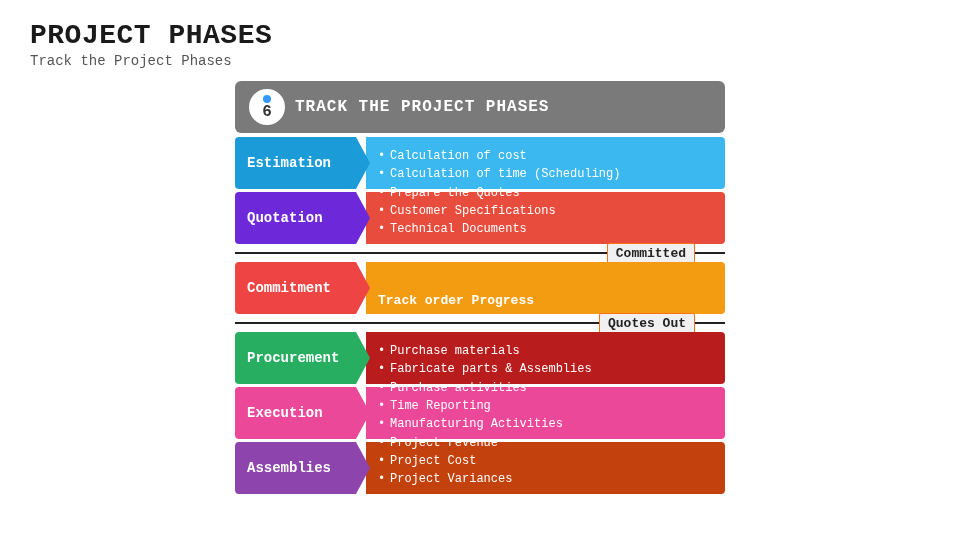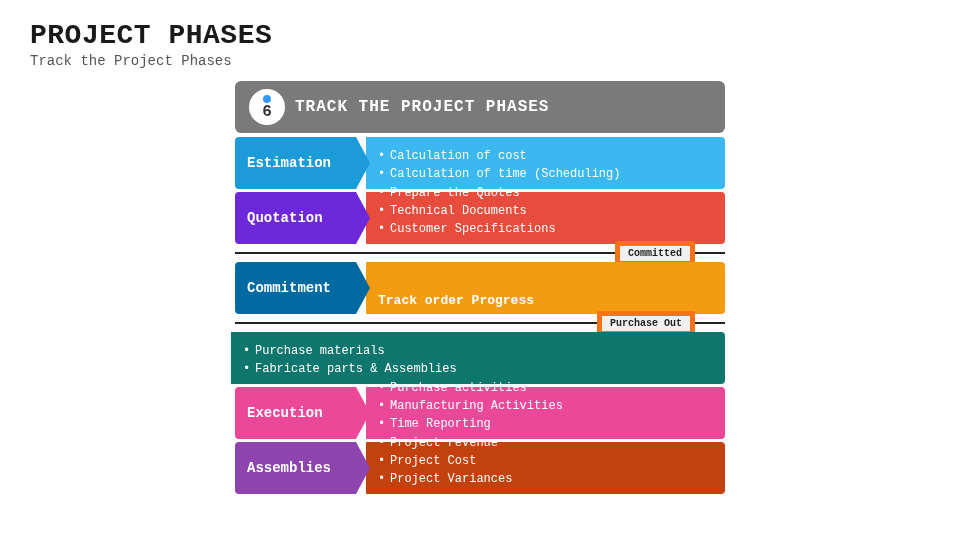--- a/index.html
+++ b/index.html
@@ -136,45 +136,45 @@
     }
     .content-box.single-text {
       font-size: 13px;
       font-weight: 600;
     }
     
     .row-estimation .label-box { background: #1b9cd8; }
     .row-estimation .content-box { background: #3bb8f0; }
     .row-quotation .label-box { background: #6d28d9; }
     .row-quotation .content-box { background: #e74c3c; }
-    .row-commitment .label-box { background: #0369a1; }
+    .row-commitment .label-box { background: #ef4444; }
     .row-commitment .content-box { background: #f39c12; }
     .row-procurement .label-box { background: #27ae60; }
-    .row-procurement .content-box { background: #0f766e; }
+    .row-procurement .content-box { background: #b91c1c; }
     .row-execution .label-box { background: #ec4899; }
     .row-execution .content-box { background: #ec4899; }
     .row-accounting .label-box { background: #8e44ad; }
     .row-accounting .content-box { background: #c2410c; }
     .marker-wrapper {
       position: relative;
       height: 12px;
       width: 490px;
       display: flex;
       align-items: center;
     }
     .marker-wrapper .mline {
       flex: 1;
       height: 2px;
       background: #222;
     }
     .marker-wrapper .mlabel {
       background: #f0f0f0;
-      border: 5px solid #f97316;
+      border: 1px solid #f97316;
       padding: 2px 8px;
-      font-size: 10px;
+      font-size: 13px;
       font-weight: 700;
       color: #222;
       border-radius: 2px;
       white-space: nowrap;
     }
   </style>
 </head>
 <body>
 
 <div class="page">
@@ -199,54 +199,55 @@
               <li>Calculation of cost</li>
               <li>Calculation of time (Scheduling)</li>
             </ul>
           </div>
         </div>
         <div class="phase-row row-quotation">
           <div class="label-box">Quotation</div>
           <div class="content-box">
             <ul>
               <li>Prepare the Quotes</li>
+              <li>Customer Specifications</li>
               <li>Technical Documents</li>
-              <li>Customer Specifications</li>
             </ul>
           </div>
         </div>
         <div class="marker-wrapper">
       <div class="mline"></div>
       <div class="mlabel">Committed</div>
       <div class="mline" style="width:30px;flex:none;"></div>
     </div>
         <div class="phase-row row-commitment">
           <div class="label-box">Commitment</div>
           <div class="content-box single-text">Track order Progress</div>
         </div>
         <div class="marker-wrapper">
       <div class="mline"></div>
-      <div class="mlabel">Purchase Out</div>
+      <div class="mlabel">Quotes Out</div>
       <div class="mline" style="width:30px;flex:none;"></div>
     </div>
         <div class="phase-row row-procurement">
+          <div class="label-box">Procurement</div>
           <div class="content-box">
             <ul>
               <li>Purchase materials</li>
               <li>Fabricate parts &amp; Assemblies</li>
             </ul>
           </div>
         </div>
         <div class="phase-row row-execution">
           <div class="label-box">Execution</div>
           <div class="content-box">
             <ul>
               <li>Purchase activities</li>
+              <li>Time Reporting</li>
               <li>Manufacturing Activities</li>
-              <li>Time Reporting</li>
             </ul>
           </div>
         </div>
         <div class="phase-row row-accounting">
           <div class="label-box">Assemblies</div>
           <div class="content-box">
             <ul>
               <li>Project revenue</li>
               <li>Project Cost</li>
               <li>Project Variances</li>

